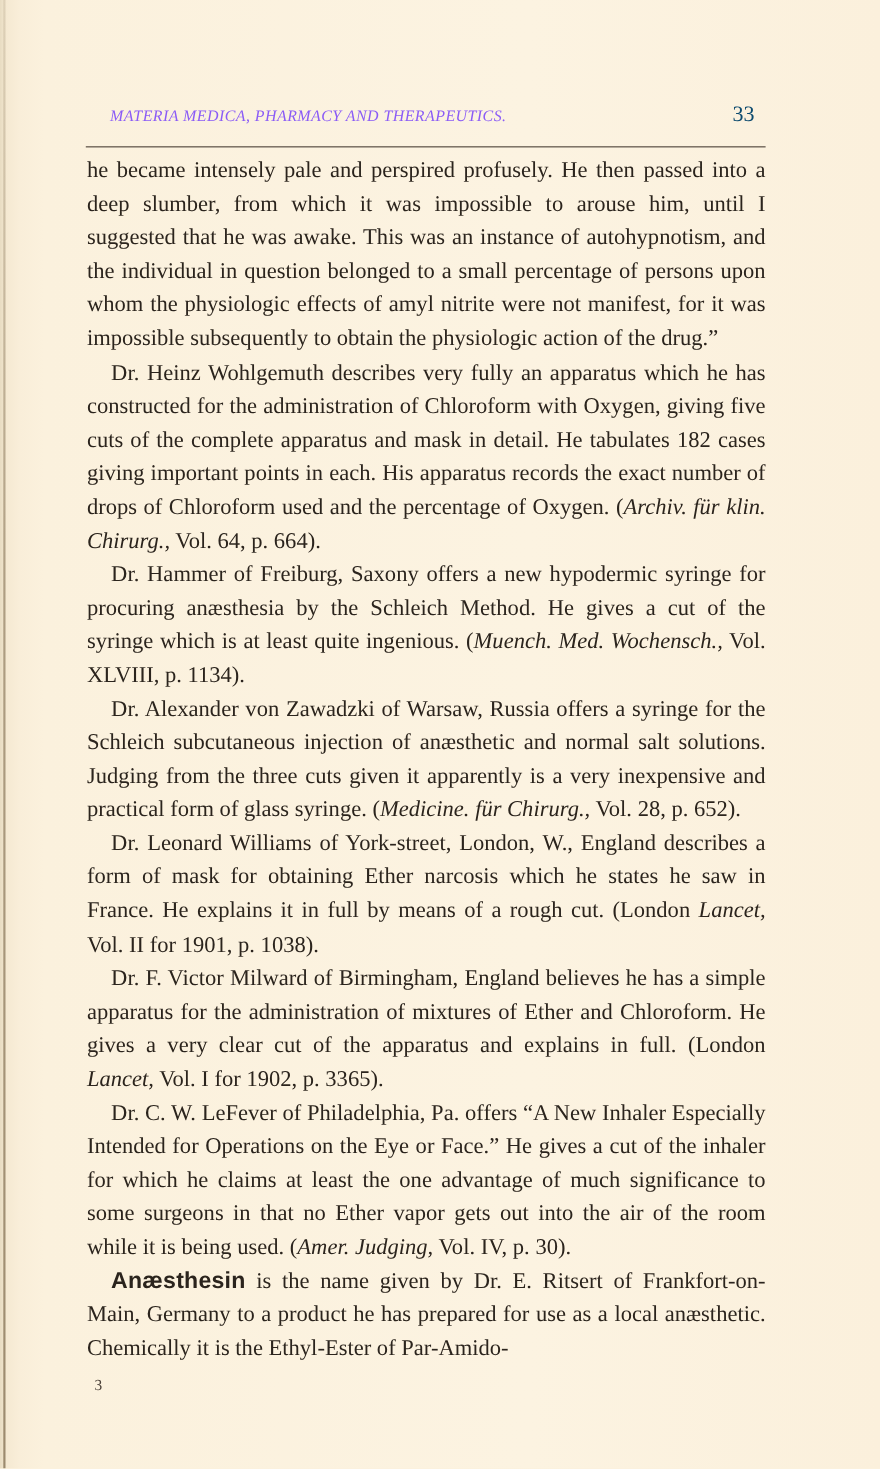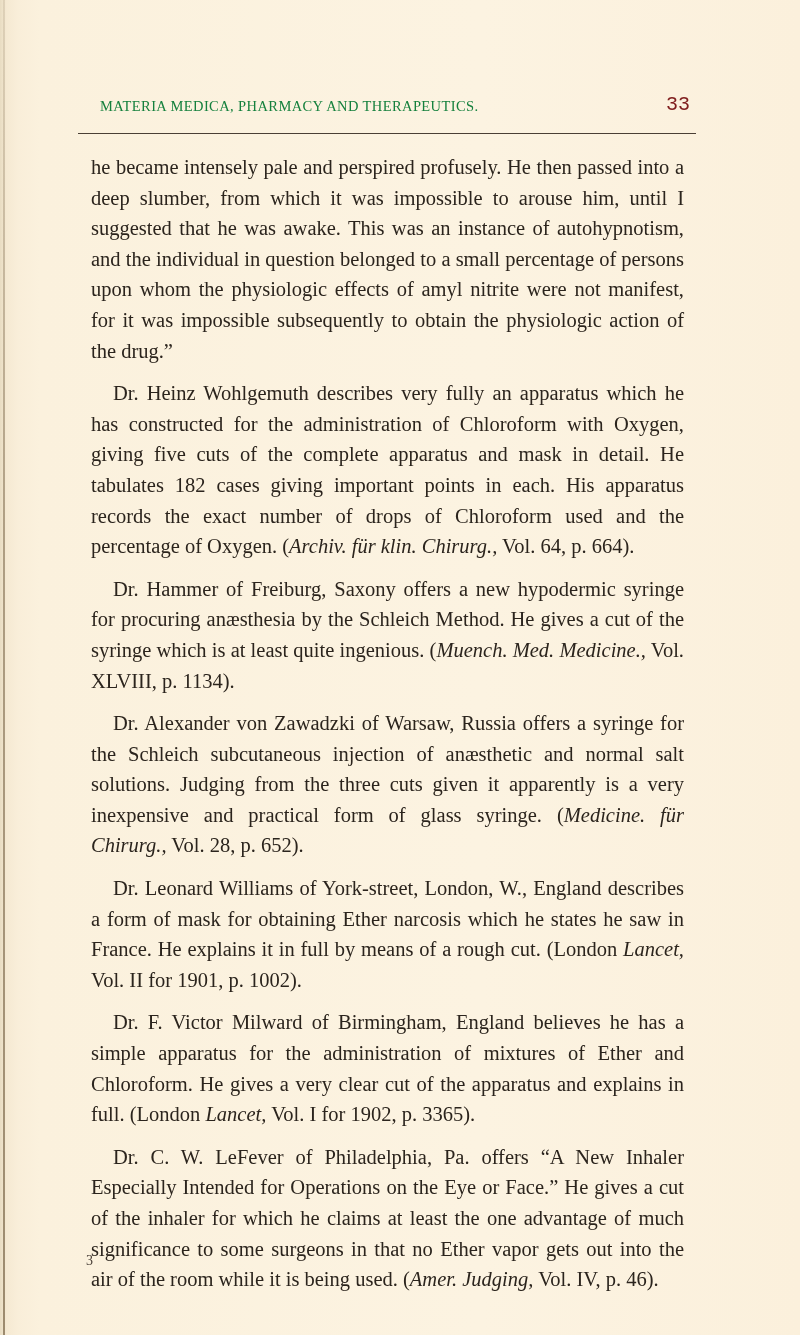--- a/index.html
+++ b/index.html
@@ -14,37 +14,38 @@
     position: absolute; inset: 0;
     background:
       linear-gradient(90deg, #e8dcc2 0px, #f5e9d2 6px, #f9eed9 18px, #fbf1dd 40px, #fcf3e1 60%, #fbf0dc 100%);
   }
   .gutter-line {
     position: absolute; left: 3px; top: 0; width: 2px; height: 1335px;
     background: linear-gradient(180deg, rgba(120,100,70,0.15) 0%, rgba(120,100,70,0.55) 40%, rgba(120,100,70,0.7) 100%);
   }
   .running-head {
     position: absolute; left: 100px; top: 98px; width: 596px;
-    font-size: 14.5px; letter-spacing: 0.4px; color: #15803d;
+    font-size: 14.5px; letter-spacing: 0.4px; color: #8b5cf6;
     text-transform: uppercase;
+    font-style: italic;
   }
   .page-number {
     position: absolute; left: 666px; top: 93px;
-    font-size: 20px; color: #7f1d1d; font-family: Liberation Mono, monospace;
+    font-size: 20px; color: #0c4a6e;
   }
   .head-rule {
     position: absolute; left: 78px; top: 133px; width: 618px; height: 1px;
     background: #4a3f35;
   }
   .text-block {
     position: absolute; left: 79px; top: 140px; width: 617px;
     font-size: 20.5px; line-height: 30.6px;
     text-align: justify;
   }
-  .text-block p { margin: 12px; text-indent: 22px; }
+  .text-block p { margin: 0; text-indent: 22px; }
   .text-block p.cont { text-indent: 0; }
   .text-block i { font-style: italic; }
   .text-block .bold-term {
     font-family: "Liberation Sans", "DejaVu Sans", sans-serif;
     font-weight: bold; font-size: 21px; letter-spacing: 0.2px;
   }
   .signature {
     position: absolute; left: 86px; top: 1253px;
     font-size: 14px; color: #4a4038;
   }
@@ -60,29 +61,32 @@
 <div class="head-rule"></div>
 
 <div class="text-block">
   <p class="cont">
     <span>he became intensely pale and perspired profusely. He then passed into a deep slumber, from which it was impossible to arouse him, until I suggested that he was awake. This was an instance of autohypnotism, and the individual in question belonged to a small percentage of persons upon whom the physiologic effects of amyl nitrite were not manifest, for it was impossible subsequently to obtain the physiologic action of the drug.”</span>
   </p>
   <p>
     <span>Dr. Heinz Wohlgemuth describes very fully an apparatus which he has constructed for the administration of Chloroform with Oxygen, giving five cuts of the complete apparatus and mask in detail. He tabulates 182 cases giving important points in each. His apparatus records the exact number of drops of Chloroform used and the percentage of Oxygen. (</span><i>Archiv. für klin. Chirurg.,</i><span> Vol. 64, p. 664).</span>
   </p>
   <p>
-    <span>Dr. Hammer of Freiburg, Saxony offers a new hypodermic syringe for procuring anæsthesia by the Schleich Method. He gives a cut of the syringe which is at least quite ingenious. (</span><i>Muench. Med. Medicine.,</i><span> Vol. XLVIII, p. 1134).</span>
+    <span>Dr. Hammer of Freiburg, Saxony offers a new hypodermic syringe for procuring anæsthesia by the Schleich Method. He gives a cut of the syringe which is at least quite ingenious. (</span><i>Muench. Med. Wochensch.,</i><span> Vol. XLVIII, p. 1134).</span>
   </p>
   <p>
     <span>Dr. Alexander von Zawadzki of Warsaw, Russia offers a syringe for the Schleich subcutaneous injection of anæsthetic and normal salt solutions. Judging from the three cuts given it apparently is a very inexpensive and practical form of glass syringe. (</span><i>Medicine. für Chirurg.,</i><span> Vol. 28, p. 652).</span>
   </p>
   <p>
-    <span>Dr. Leonard Williams of York-street, London, W., England describes a form of mask for obtaining Ether narcosis which he states he saw in France. He explains it in full by means of a rough cut. (London </span><i>Lancet,</i><span> Vol. II for 1901, p. 1002).</span>
+    <span>Dr. Leonard Williams of York-street, London, W., England describes a form of mask for obtaining Ether narcosis which he states he saw in France. He explains it in full by means of a rough cut. (London </span><i>Lancet,</i><span> Vol. II for 1901, p. 1038).</span>
   </p>
   <p>
     <span>Dr. F. Victor Milward of Birmingham, England believes he has a simple apparatus for the administration of mixtures of Ether and Chloroform. He gives a very clear cut of the apparatus and explains in full. (London </span><i>Lancet,</i><span> Vol. I for 1902, p. 3365).</span>
   </p>
   <p>
-    <span>Dr. C. W. LeFever of Philadelphia, Pa. offers “A New Inhaler Especially Intended for Operations on the Eye or Face.” He gives a cut of the inhaler for which he claims at least the one advantage of much significance to some surgeons in that no Ether vapor gets out into the air of the room while it is being used. (</span><i>Amer. Judging,</i><span> Vol. IV, p. 46).</span>
+    <span>Dr. C. W. LeFever of Philadelphia, Pa. offers “A New Inhaler Especially Intended for Operations on the Eye or Face.” He gives a cut of the inhaler for which he claims at least the one advantage of much significance to some surgeons in that no Ether vapor gets out into the air of the room while it is being used. (</span><i>Amer. Judging,</i><span> Vol. IV, p. 30).</span>
+  </p>
+  <p>
+    <span class="bold-term">Anæsthesin</span><span> is the name given by Dr. E. Ritsert of Frankfort-on-Main, Germany to a product he has prepared for use as a local anæsthetic. Chemically it is the Ethyl-Ester of Par-Amido-</span>
   </p>
 </div>
 
 <div class="signature">3</div>
 
 </body></html>

